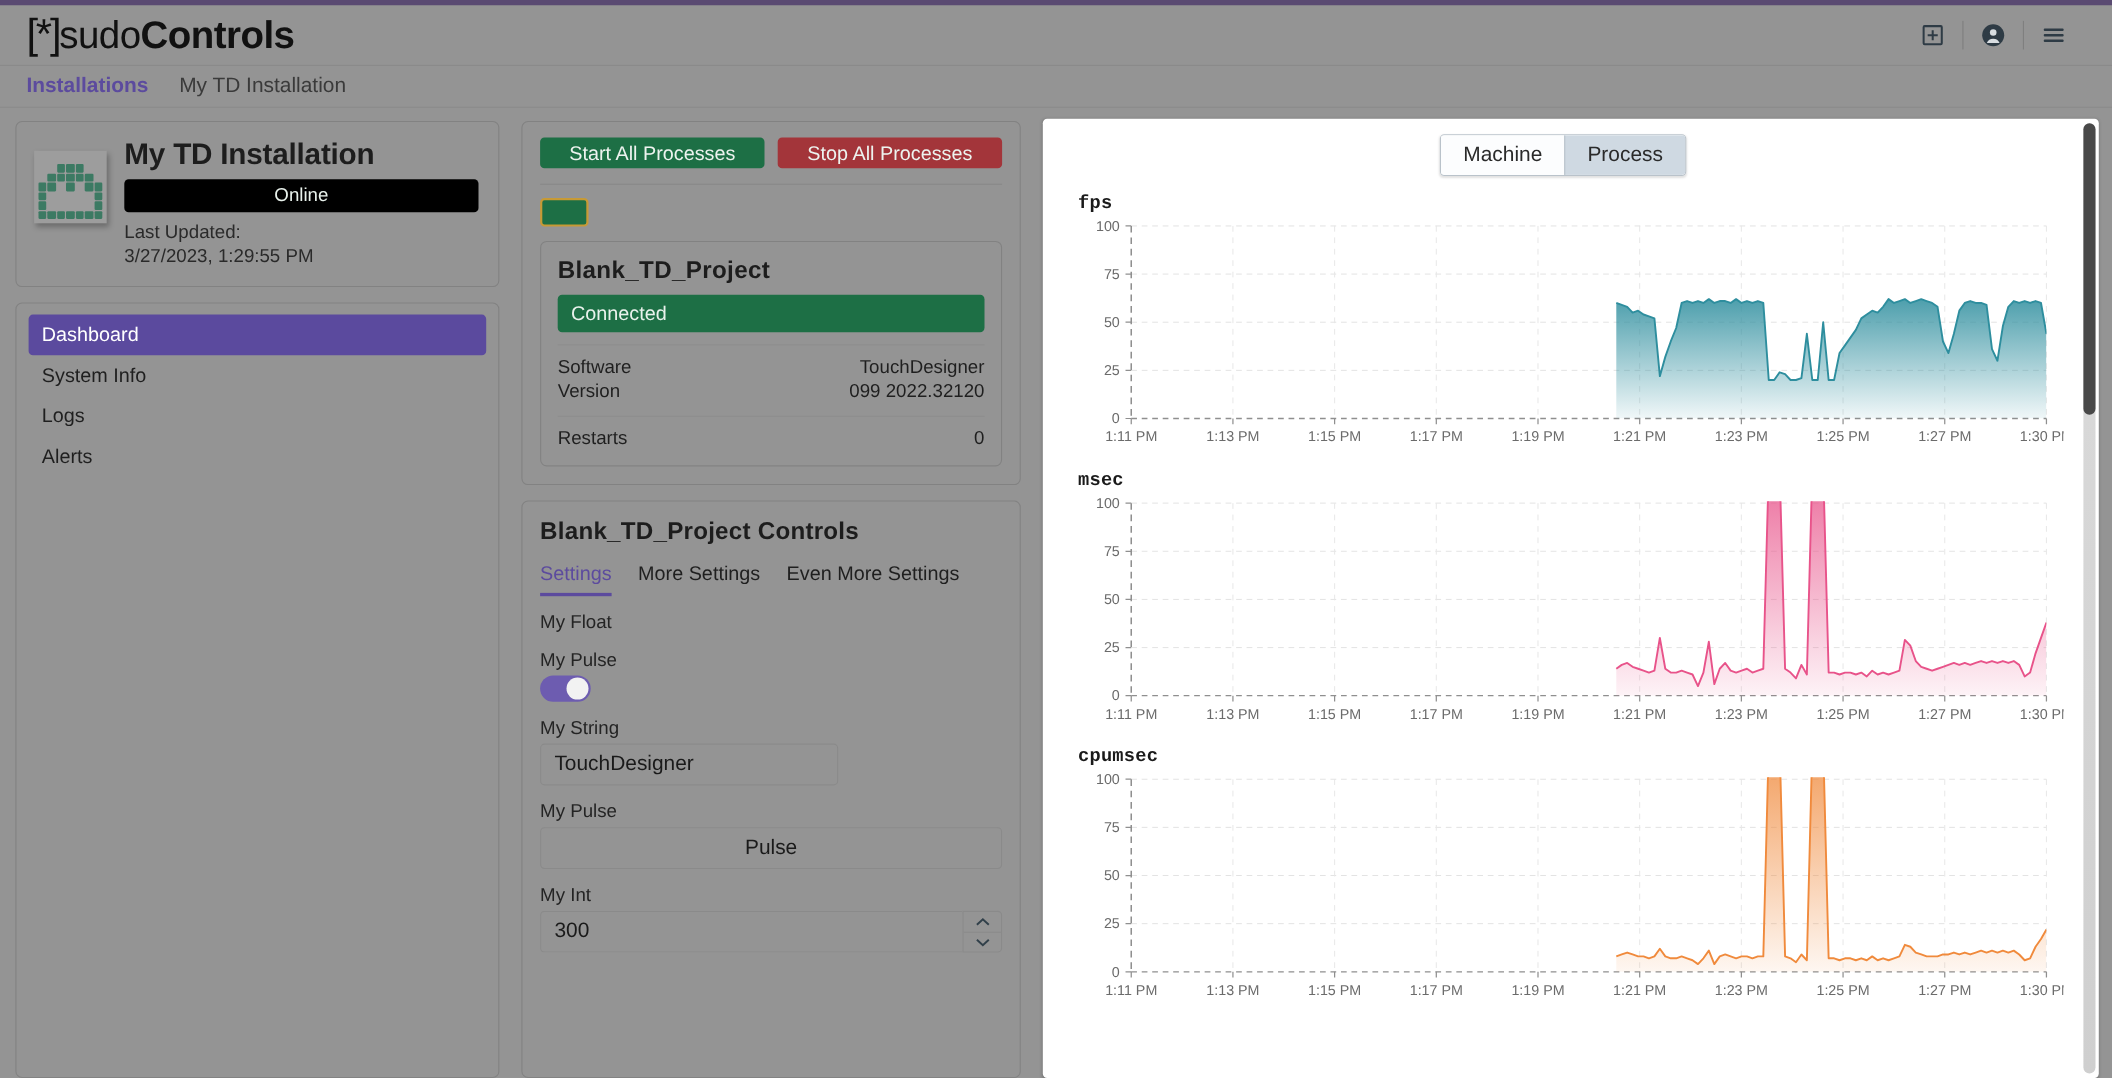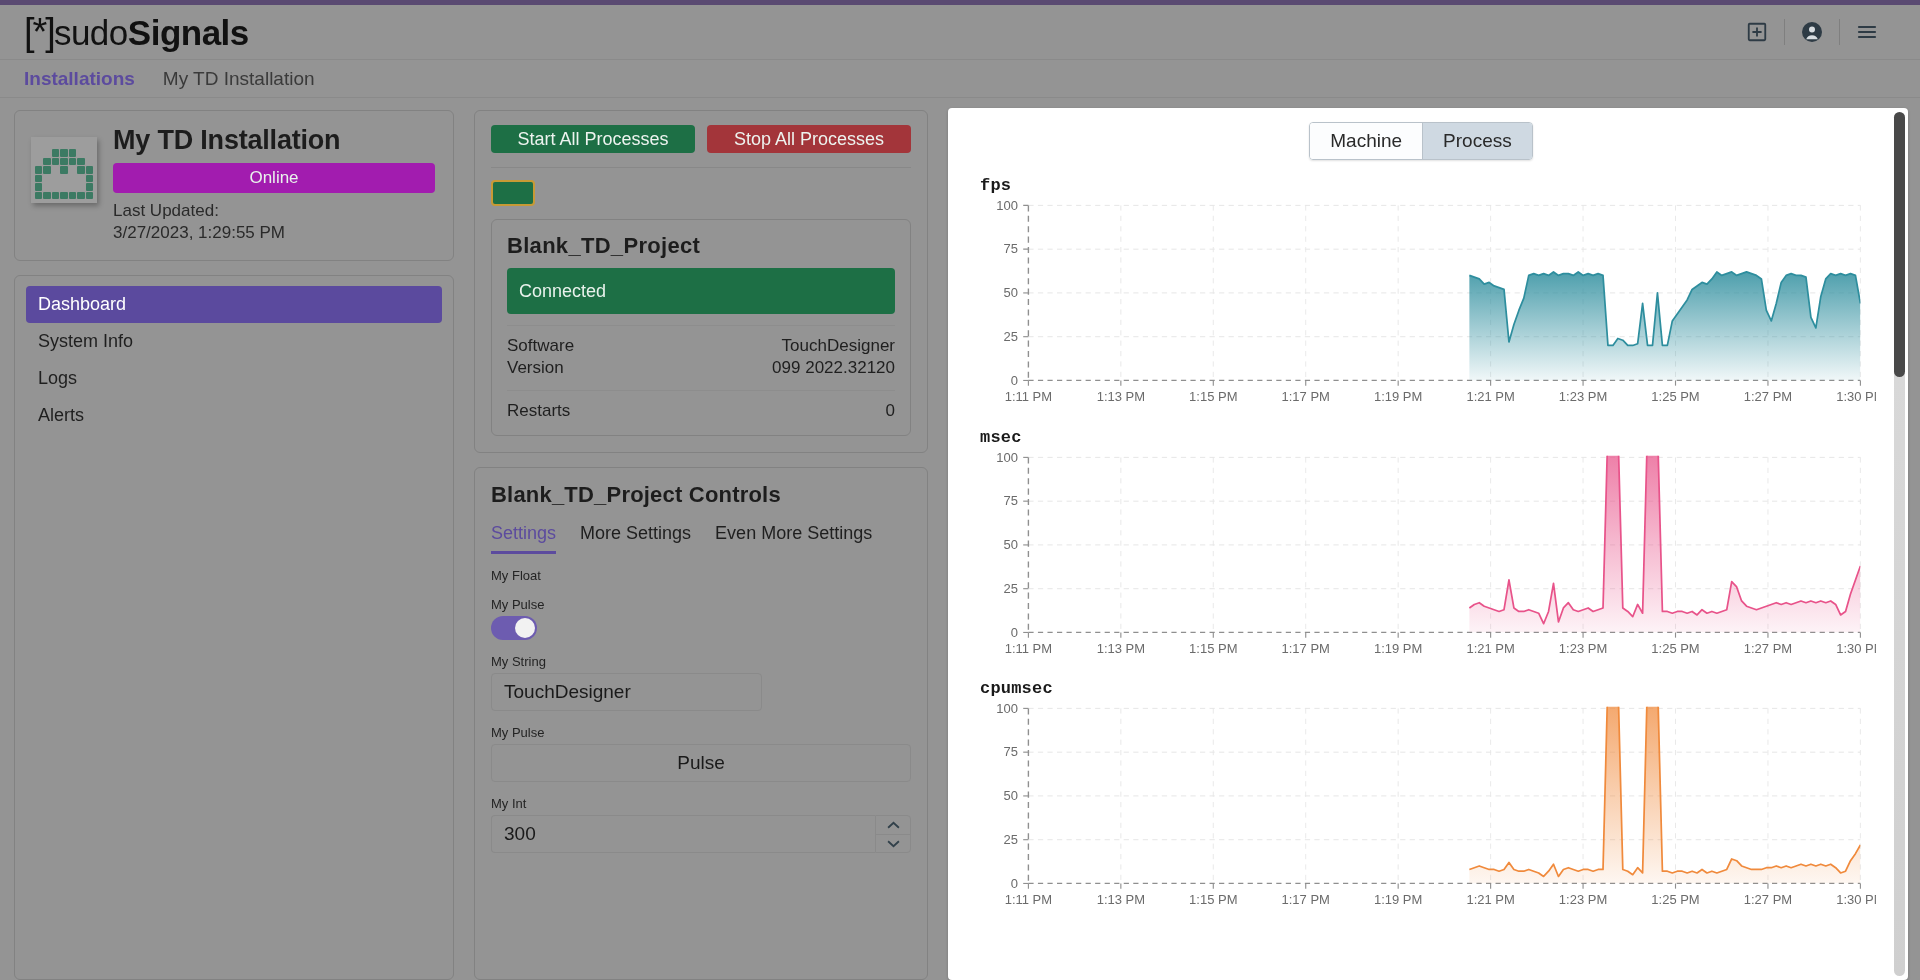--- a/index.html
+++ b/index.html
@@ -49,21 +49,21 @@
     width: 66px; height: 66px; flex: none; background: #9d9d9d;
     box-shadow: 2px 3px 5px rgba(0,0,0,.28);
     display: grid; grid-template-columns: repeat(7, 1fr); grid-template-rows: repeat(7, 1fr);
     gap: 1px; padding: 4px; margin-top: 12px;
   }
   .inst-logo i { background: transparent; border-radius: 1px; }
   .inst-logo i.on { background: #3c7a63; }
   .inst-meta { flex: 1; min-width: 0; }
   .inst-title { font-size: 27px; font-weight: 700; color: #1d1d1d; line-height: 1.15; letter-spacing: -.2px; }
   .status-pill {
-    margin-top: 7px; height: 30px; border-radius: 4px; background: #a21caf;
+    margin-top: 7px; height: 30px; border-radius: 4px; background: #000000;
     color: #e9f2ec; font-size: 17px; display: flex; align-items: center; justify-content: center;
     cursor: pointer;
   }
   .inst-updated { margin-top: 7px; font-size: 17px; color: #2a2a2a; line-height: 1.3; }
 
   .nav-card { padding: 10px 11px 12px 11px; flex: 1; min-height: 0; }
   .nav-item {
     height: 37px; display: flex; align-items: center; padding: 0 12px;
     font-size: 18px; color: #1f1f1f; border-radius: 4px; cursor: pointer;
   }
@@ -77,35 +77,35 @@
   .btn.start { background: #1d6f45; }
   .btn.stop  { background: #a3353a; }
   .hr { height: 1px; background: #888; margin: 14px 0 12px 0; }
   .chip {
     width: 44px; height: 26px; border-radius: 4px; background: #1d6f45;
     border: 2px solid #c79a35; cursor: pointer;
   }
   .sub-card { margin-top: 13px; border: 1px solid #828282; border-radius: 6px; padding: 13px 15px 14px 15px; }
   .sub-title { font-size: 22px; font-weight: 700; color: #1d1d1d; letter-spacing: .3px; }
   .connected {
-    margin-top: 9px; height: 46px; border-radius: 4px; background: #1d6f45;
+    margin-top: 9px; height: 34px; border-radius: 4px; background: #1d6f45;
     color: #e9f2ec; font-size: 18px; display: flex; align-items: center; padding: 0 12px; cursor: pointer;
   }
   .kv-sep { height: 1px; background: #8d8d8d; margin: 11px 0 9px 0; }
   .kv { display: flex; justify-content: space-between; align-items: flex-start; font-size: 17px; color: #1f1f1f; gap: 10px; }
   .kv .k { white-space: pre-line; line-height: 1.28; }
   .kv .v { white-space: pre-line; text-align: right; line-height: 1.28; }
 
   .ctrl-card { padding: 14px 16px 0 16px; flex: 1; min-height: 0; overflow: hidden; }
   .ctrl-title { font-size: 22px; font-weight: 700; color: #1d1d1d; letter-spacing: .2px; }
   .tab-row { display: flex; gap: 24px; margin-top: 15px; }
   .tab { font-size: 18px; color: #1f1f1f; padding-bottom: 7px; cursor: pointer; border-bottom: 3px solid transparent; }
   .tab.active { color: #5c4b9e; border-bottom-color: #5c4b9e; }
   .field { margin-top: 14px; }
-  .flabel { font-size: 13px; color: #242424; margin-bottom: 4px; }
+  .flabel { font-size: 17px; color: #242424; margin-bottom: 4px; }
   .inp-wrap { display: flex; }
   .inp {
     flex: 1; height: 38px; border: 1px solid #8a8a8a; border-radius: 4px; background: transparent;
     font-size: 19px; color: #1a1a1a; padding: 0 12px; font-family: inherit; outline: none;
   }
   .inp.with-spin { border-radius: 4px 0 0 4px; border-right: none; }
   .spin { width: 36px; border: 1px solid #8a8a8a; border-radius: 0 4px 4px 0; display: flex; flex-direction: column; }
   .spin div {
     flex: 1; display: flex; align-items: center; justify-content: center; cursor: pointer; color: #31404a;
   }
@@ -158,21 +158,21 @@
 <body>
 
 <div class="app">
 
   <div class="accent-bar"></div>
 
   <div class="header">
     <div class="logo">
       <span class="brk">[*]</span>
         <span class="lite">sudo</span>
-        <span class="bold">Signals</span>
+        <span class="bold">Controls</span>
     </div>
     <div class="header-spacer"></div>
     <div class="hdr-icons">
       <div class="hdr-btn">
         <svg width="22" height="22" viewBox="0 0 24 24" fill="none" stroke="#2e3b45" stroke-width="2">
           <rect x="3" y="3" width="18" height="18" rx="1"></rect>
             <path d="M12 7v10M7 12h10"></path>
         </svg>
       </div>
       <div class="hdr-sep"></div>

